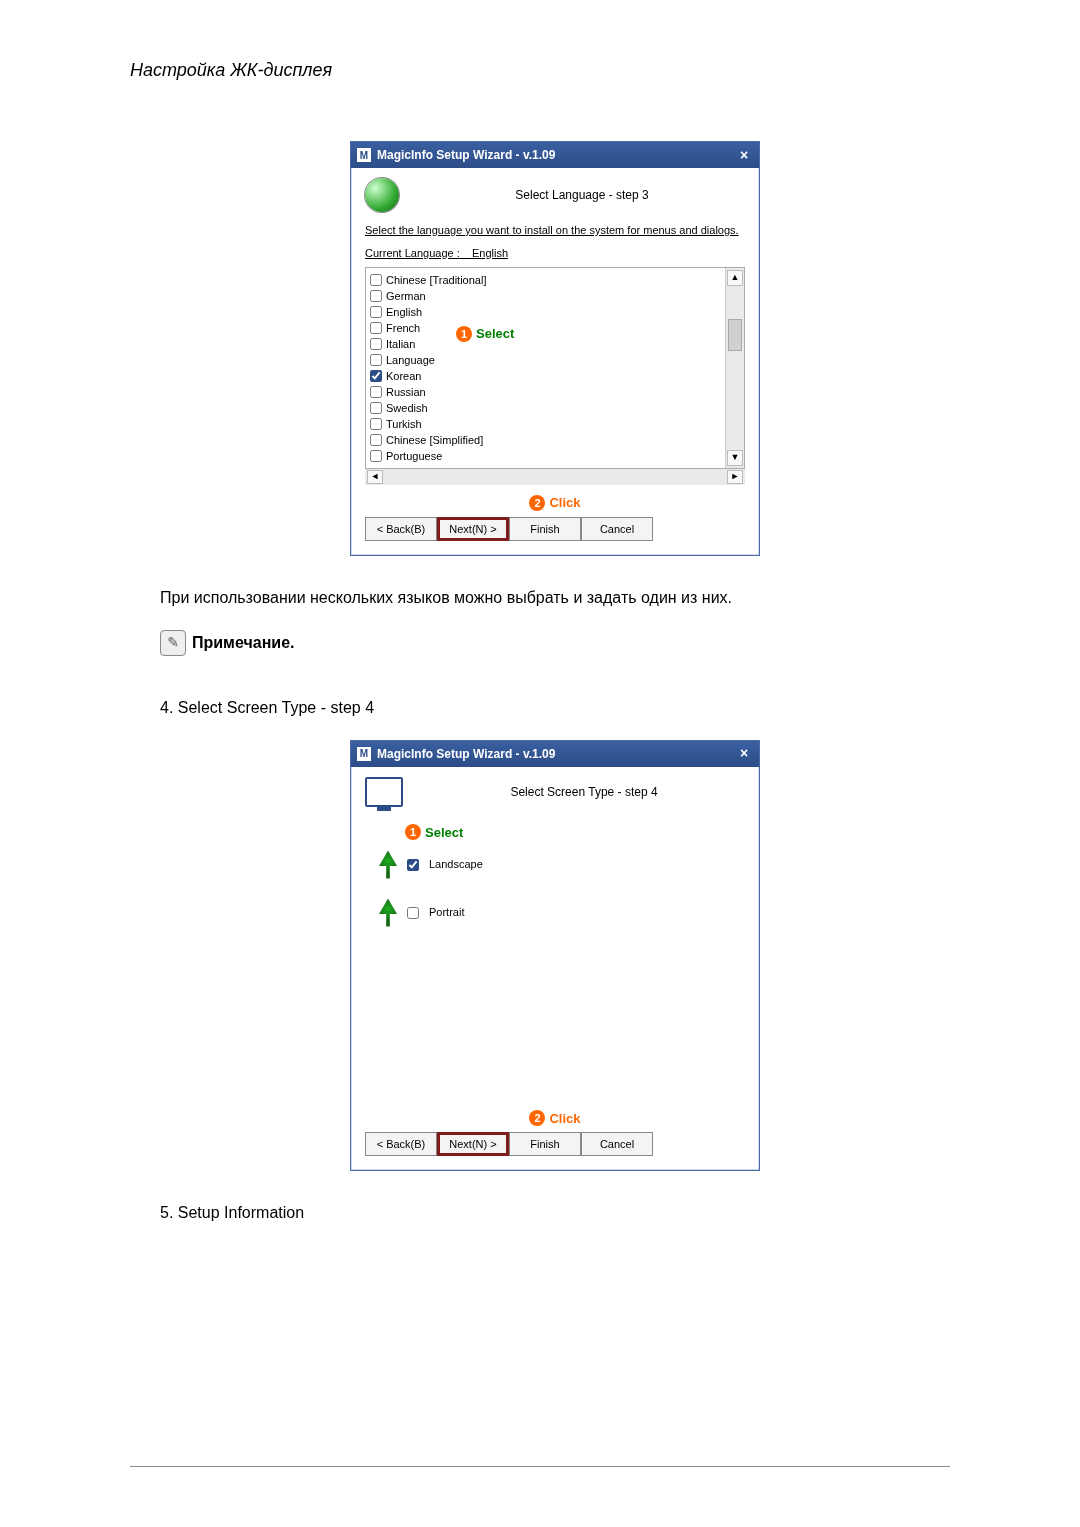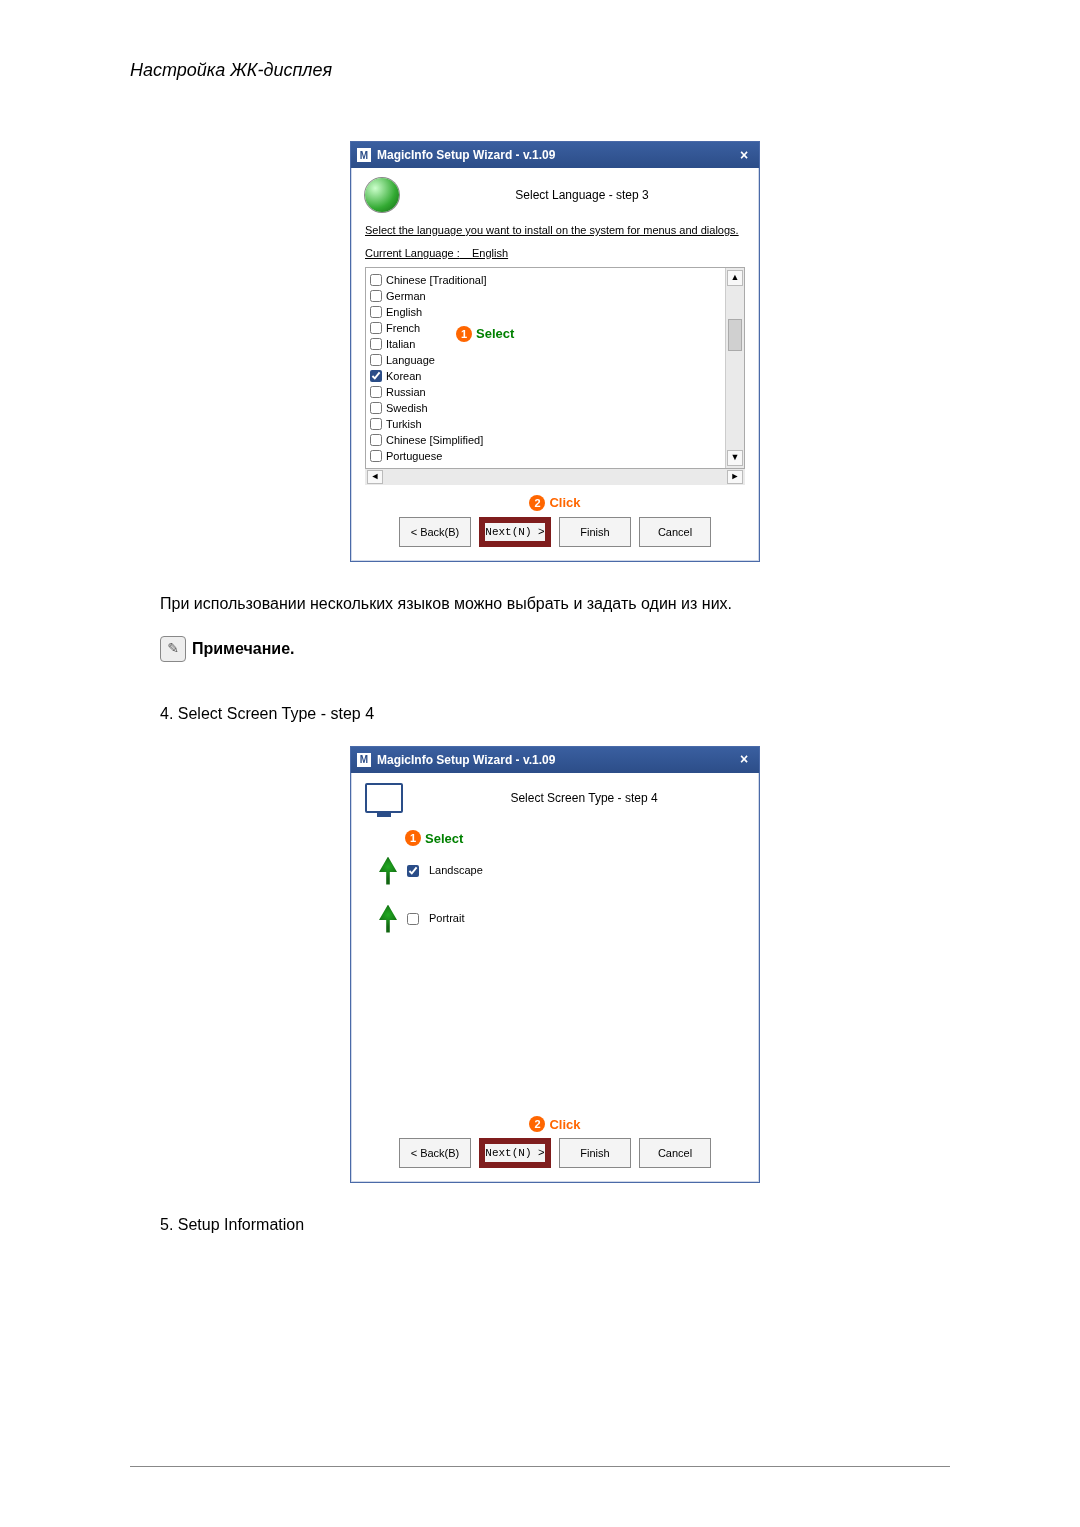--- a/index.html
+++ b/index.html
@@ -220,34 +220,31 @@
     font-weight: bold;
     font-size: 13px;
     margin: 8px 0 4px 0;
     display: flex;
     align-items: center;
     justify-content: center;
     gap: 4px;
   }
   .btn-row {
     display: flex;
-    justify-content: center;
-    gap: 8px;
   }
   .btn-row button {
     font-size: 11px;
     padding: 3px 0;
     width: 72px;
     border: 1px solid #888;
     background: #f4f4f4;
     cursor: pointer;
   }
   .btn-row button.highlight {
-    border: 6px solid #7f1d1d;
-    font-family: Liberation Mono, monospace;
+    border: 3px solid #7f1d1d;
   }
   .screen-area {
     height: 280px;
     position: relative;
     padding-top: 4px;
   }
   .screen-select {
     position: absolute;
     left: 40px;
     top: 6px;

